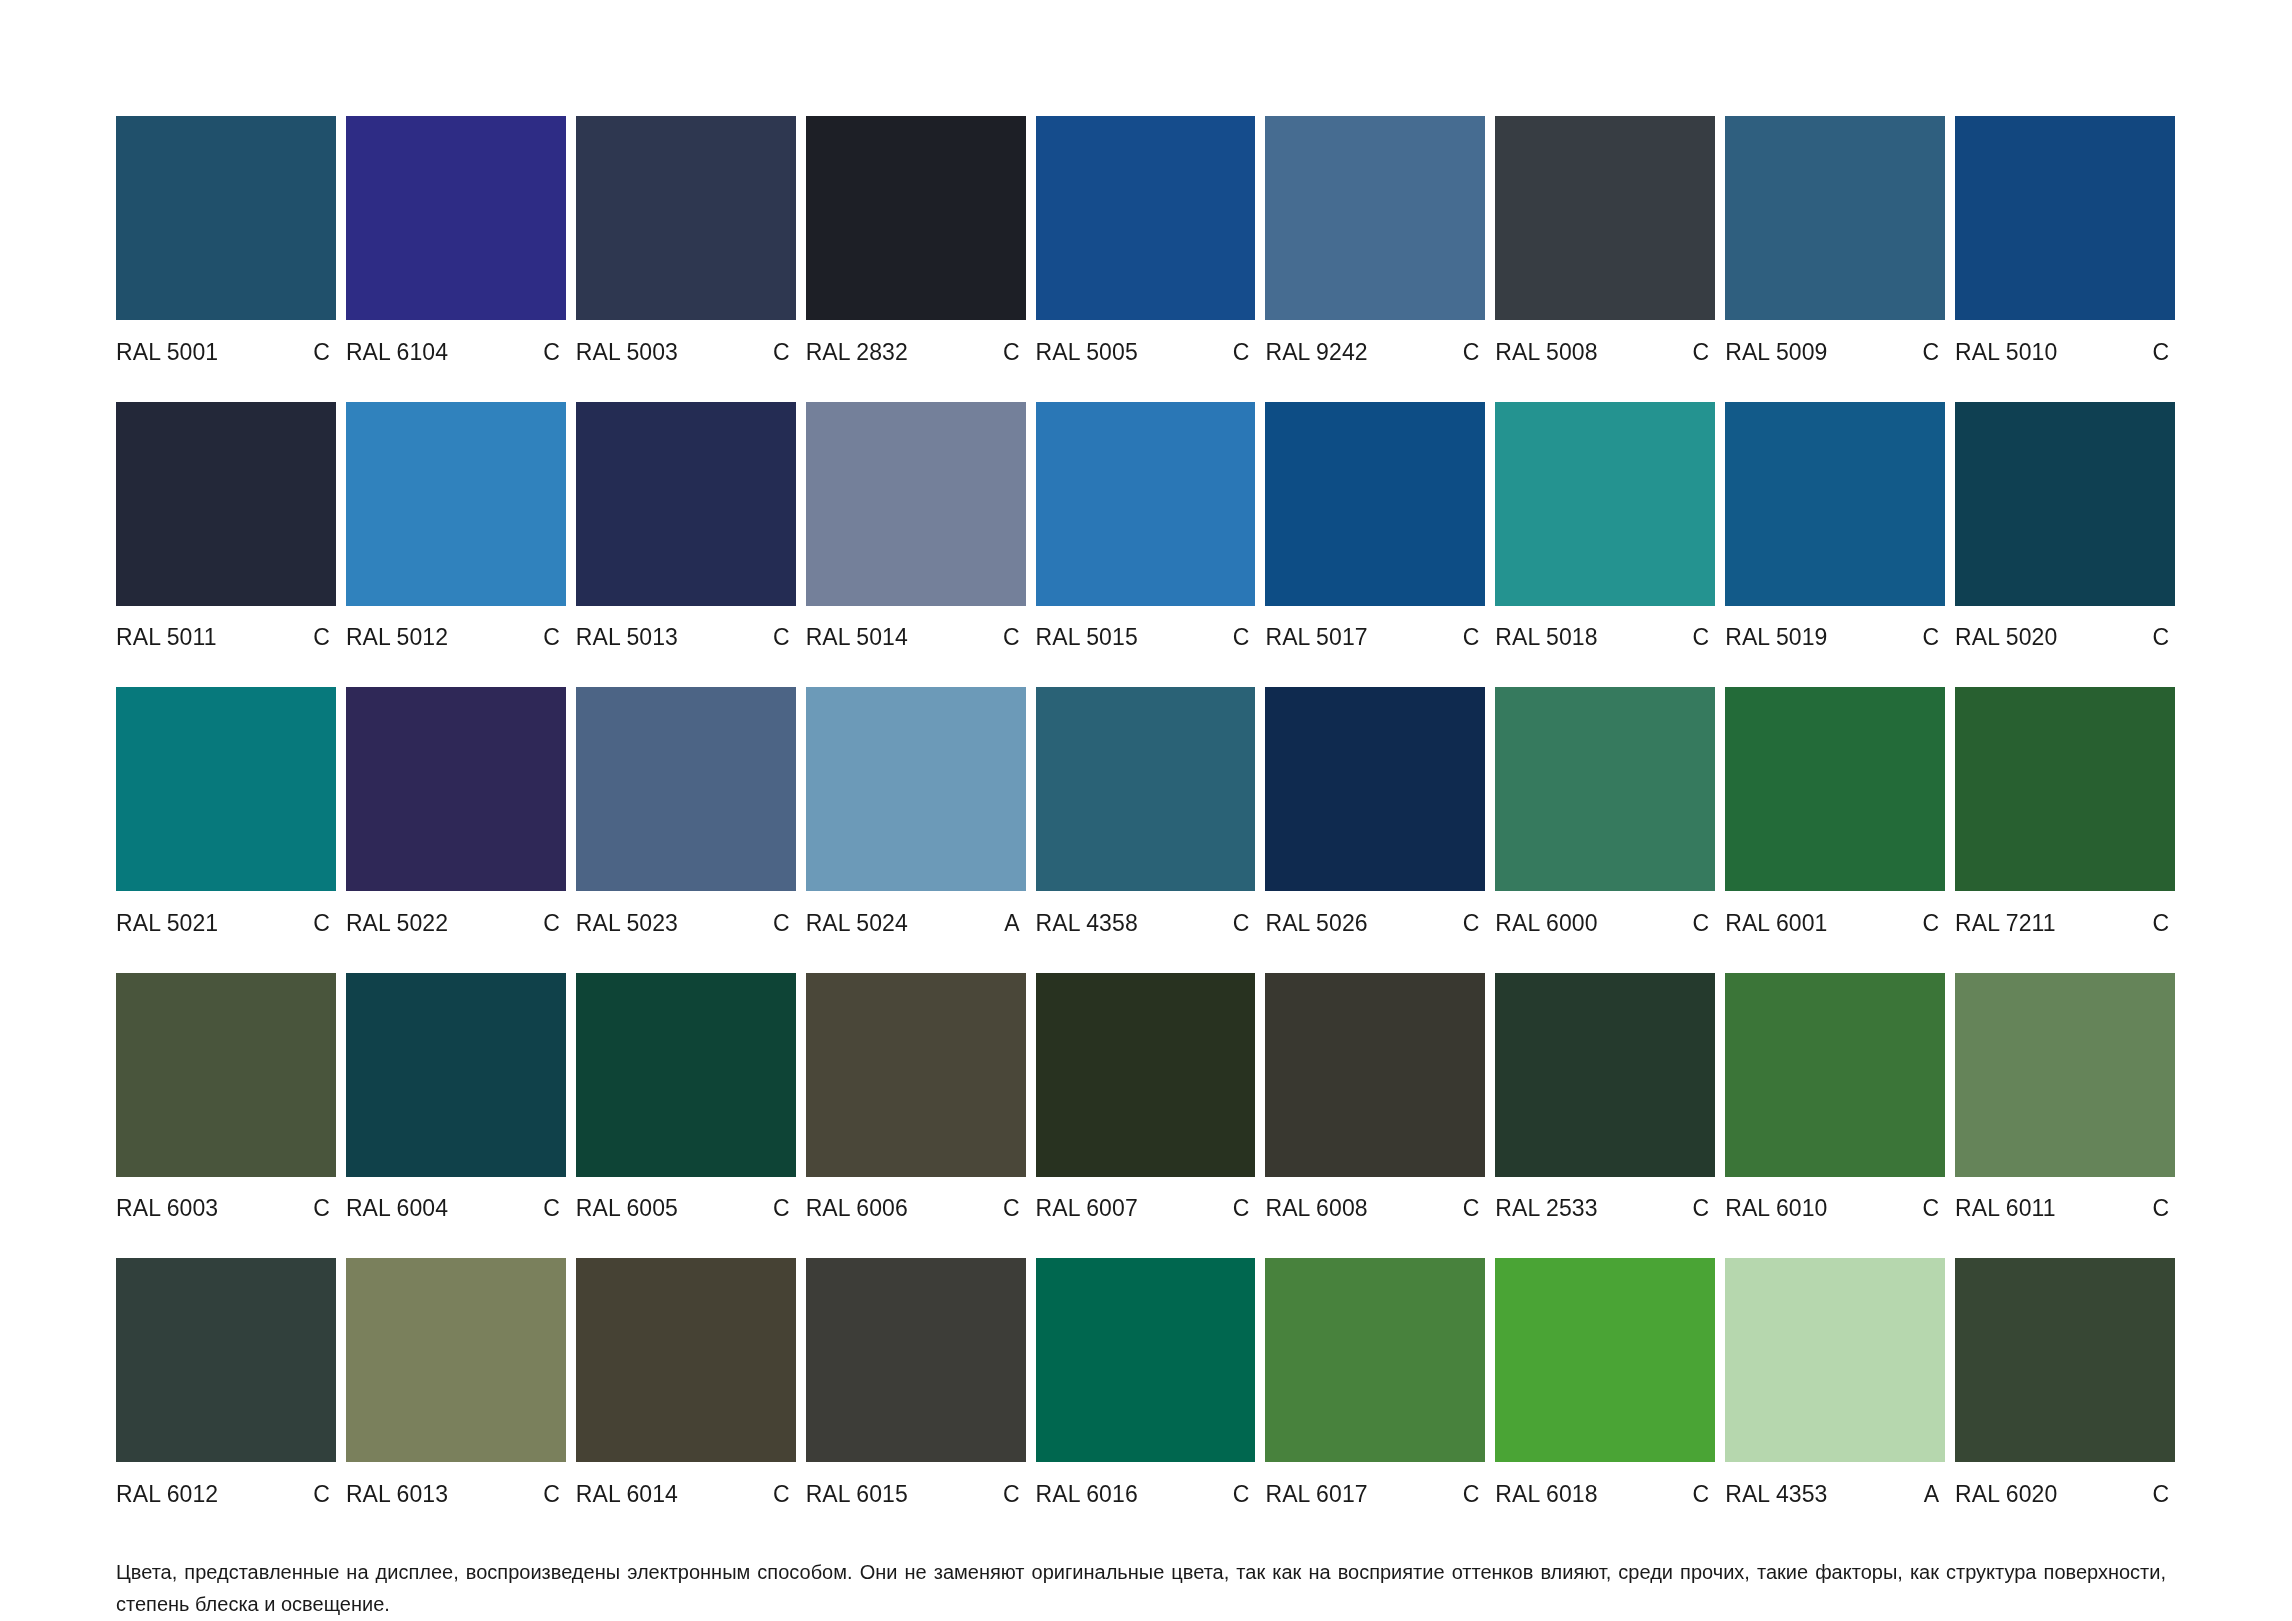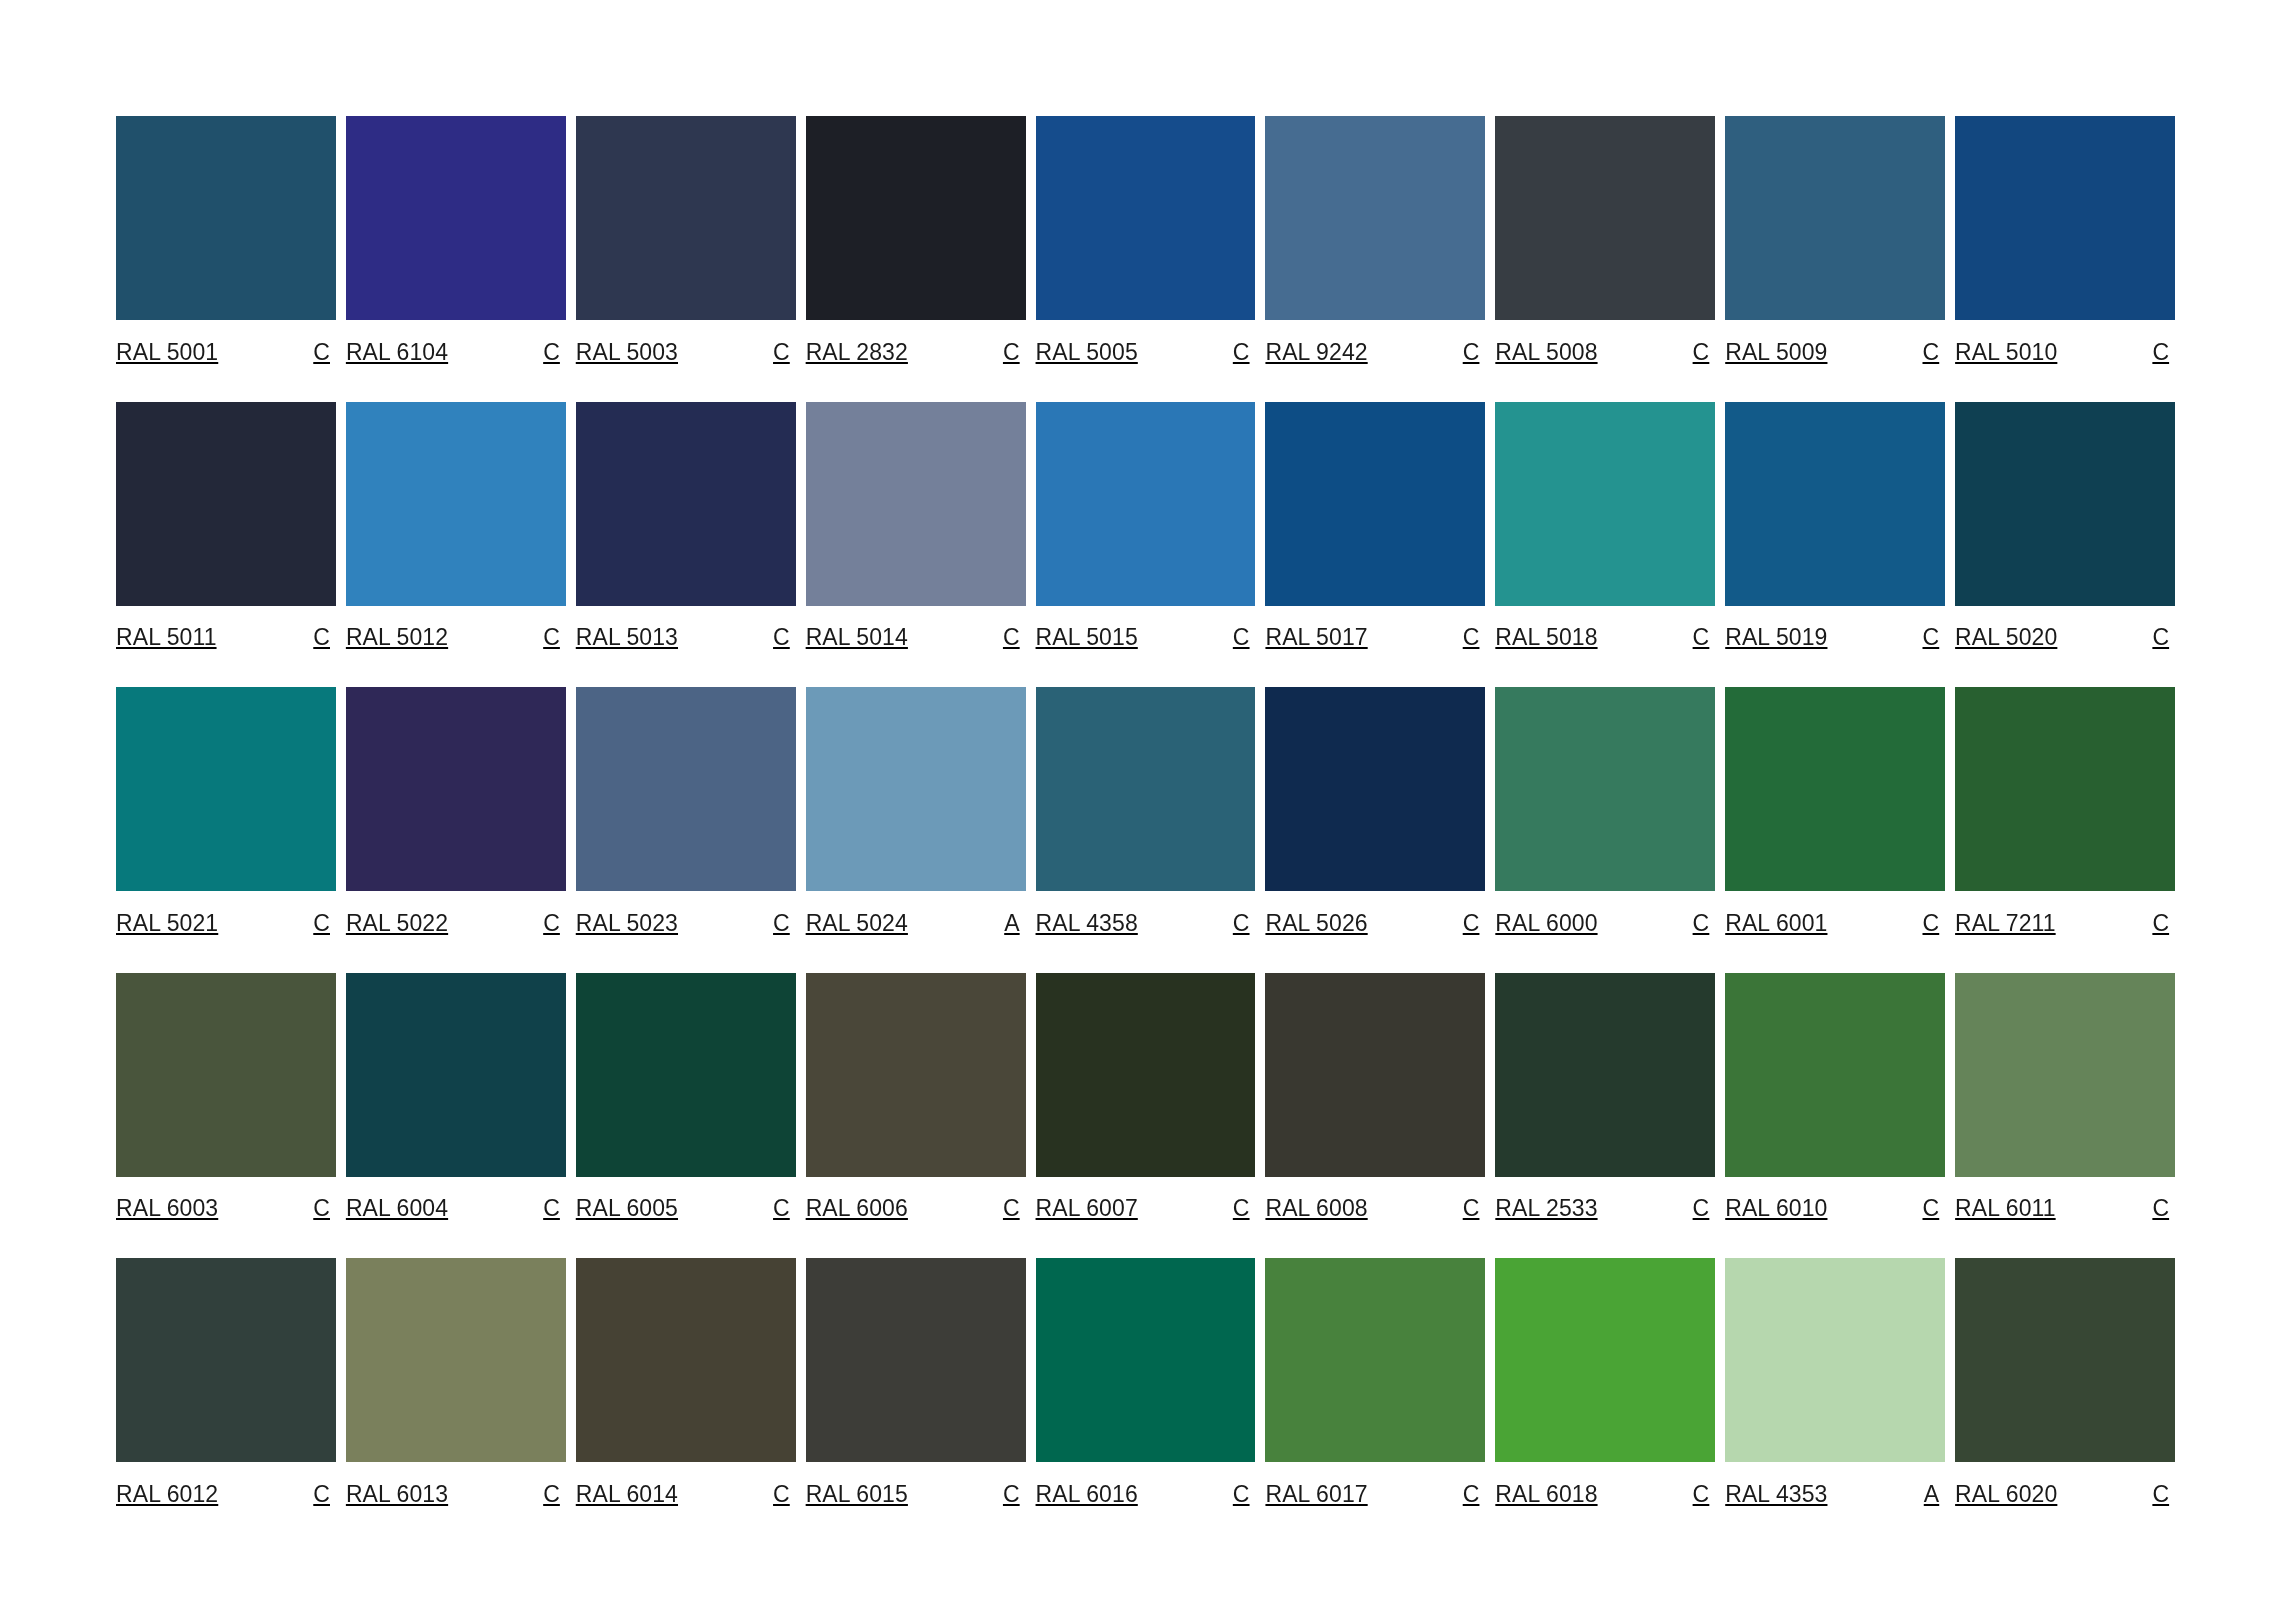--- a/index.html
+++ b/index.html
@@ -24,21 +24,20 @@
   .grid {
     display: flex;
     flex-direction: column;
     row-gap: 0px;
   }
   .row {
     display: grid;
     grid-template-columns: repeat(9, 1fr);
     column-gap: 10px;
     margin-bottom: 38px;
-    text-decoration: underline;
   }
   .cell {
     display: flex;
     flex-direction: column;
   }
   .swatch {
     width: 100%;
     height: 204px;
     display: block;
   }
@@ -400,15 +399,18 @@
         <div class="cell">
           <div class="swatch" style="background-color: rgb(55, 71, 52);"></div>
           <div class="caption">
             <span class="code">RAL 6020</span>
             <span class="mark">C</span>
           </div>
         </div>
       </div>
     </div>
 
+  <div class="footer">
+    <p>Цвета, представленные на дисплее, воспроизведены электронным способом. Они не заменяют оригинальные цвета, так как на восприятие оттенков влияют, среди прочих, такие факторы, как структура поверхности, степень блеска и освещение.</p>
+  </div>
 
 </div>
 
 
 </body></html>

